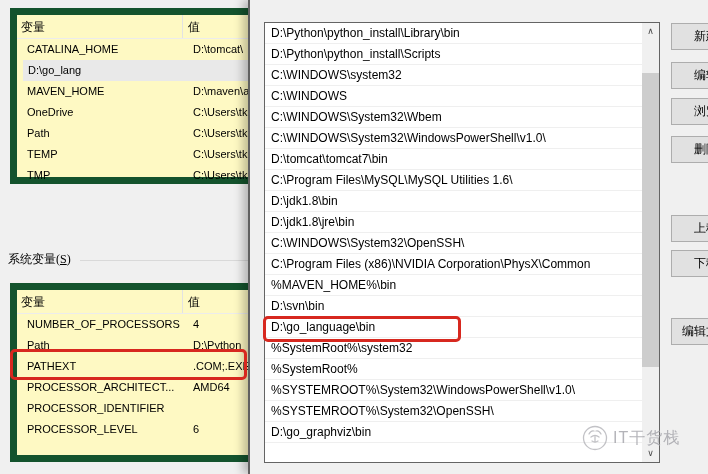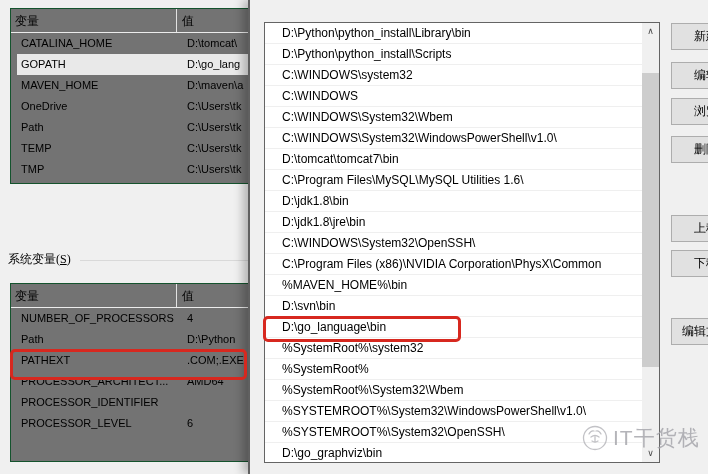--- a/index.html
+++ b/index.html
@@ -5,21 +5,21 @@
   :root { --red:#d7281f; --sel:#e9e9e9; }
   * { box-sizing:border-box; margin:0; padding:0; }
   html,body { width:708px; height:474px; }
   body {
     position:relative; overflow:hidden; background:#f0f0f0;
     font-family:"Liberation Sans", sans-serif; color:#000;
   }
 
   
   .left-pane { position:absolute; left:0; top:0; width:248px; height:474px; background:#f0f0f0; overflow:hidden; }
-  .table { position:absolute; background:#737373; border:1px solid #14532d; }
+  .table { position:absolute; background:#fef9c3; border:7px solid #14532d; }
   .t1 { left:10px; top:8px;   width:260px; height:176px; }
   .t2 { left:10px; top:283px; width:260px; height:179px; }
   .thead { display:flex; height:24px; line-height:24px; font-size:12px; border-bottom:1px solid #ececec; }
   .trow  { display:flex; height:21px; line-height:21px; font-size:11px; white-space:nowrap;margin-left:6px; }
   .c1 { width:165px; padding-left:4px; overflow:hidden; }
   .c2 { flex:1; padding-left:5px; overflow:hidden; }
   .thead .c2 { border-left:1px solid #e2e2e2; }
   .trow.sel { background:var(--sel); }
   .grouplabel { position:absolute; left:8px; top:251px; font-size:12px;font-family:Liberation Serif, serif; }
   .mn { text-decoration:underline; }
@@ -28,61 +28,60 @@
   
   .redbox { position:absolute; border:3px solid var(--red); border-radius:5px; pointer-events:none; z-index:4; }
   .rb-path { left:10px; top:349px; width:237px; height:31px; }
   .rb-go   { left:13px; top:316px; width:198px; height:26px; }
 
   
   .mid { position:absolute; left:248px; top:0; width:460px; height:474px; background:#f0f0f0;
          border-left:2px solid #606060; box-shadow:-5px 0 9px rgba(0,0,0,.25); }
   .listbox { position:absolute; left:14px; top:22px; width:396px; height:441px; background:#fff; border:1px solid #646464; }
   .rows { position:absolute; left:0; top:0; right:17px; bottom:0; overflow:hidden; }
-  .lrow { height:21px; line-height:20px; padding-left:17px; font-size:12px; border-bottom:1px solid #efefef;
+  .lrow { height:21px; line-height:20px; padding-left:6px; font-size:12px; border-bottom:1px solid #efefef;
           white-space:nowrap; overflow:hidden; }
   .scrollbar { position:absolute; top:0; right:0; width:17px; height:100%; background:#f0f0f0; }
   .sb-up,.sb-down { position:absolute; left:0; width:100%; height:17px; text-align:center;
                     font-size:9px; line-height:17px; color:#4a4a4a; cursor:default; }
   .sb-up { top:0; } .sb-down { bottom:0; }
   .sb-thumb { position:absolute; left:0; top:50px; width:100%; height:294px; background:#cdcdcd; }
 
   
   .btncol { position:absolute; left:421px; top:0; width:90px; height:100%; }
   .wbtn { position:absolute; left:0; width:70px; height:27px; background:#e1e1e1; border:1px solid #adadad;
           font-family:inherit; font-size:12px; color:#000; padding:0; white-space:nowrap; overflow:hidden; }
   .wbtn:nth-child(1){ top:23px; }  .wbtn:nth-child(2){ top:62px; }
   .wbtn:nth-child(3){ top:98px; }  .wbtn:nth-child(4){ top:136px; }
   .wbtn:nth-child(5){ top:215px; } .wbtn:nth-child(6){ top:250px; }
   .wbtn:nth-child(7){ top:318px; }
 
   
   .watermark { position:absolute; left:580px; top:423px; display:flex; align-items:center; gap:3px;
                z-index:6; pointer-events:none; opacity:.8; }
   .watermark svg { display:block; }
-  .wm-text { font-size:21px; color:#a2a2a8; letter-spacing:1px; }
+  .wm-text { font-size:16px; color:#a2a2a8; letter-spacing:1px; }
 </style>
 </head>
 <body>
 
 <div class="left-pane">
 
   <div class="table t1">
     <div class="thead">
       <span class="c1">变量</span>
       <span class="c2">值</span>
     </div>
     <div>
 
     <div class="trow">
         <span class="c1">CATALINA_HOME</span>
         <span class="c2">D:\tomcat\</span>
       </div>
         <div class="trow sel">
-        <span class="c1">GOPATH</span>
         <span class="c2">D:\go_lang</span>
       </div>
         <div class="trow">
         <span class="c1">MAVEN_HOME</span>
         <span class="c2">D:\maven\a</span>
       </div>
         <div class="trow">
         <span class="c1">OneDrive</span>
         <span class="c2">C:\Users\tk</span>
       </div>
@@ -155,21 +154,20 @@
         <div class="lrow">C:\Program Files\MySQL\MySQL Utilities 1.6\</div>
         <div class="lrow">D:\jdk1.8\bin</div>
         <div class="lrow">D:\jdk1.8\jre\bin</div>
         <div class="lrow">C:\WINDOWS\System32\OpenSSH\</div>
         <div class="lrow">C:\Program Files (x86)\NVIDIA Corporation\PhysX\Common</div>
         <div class="lrow">%MAVEN_HOME%\bin</div>
         <div class="lrow">D:\svn\bin</div>
         <div class="lrow">D:\go_language\bin</div>
         <div class="lrow">%SystemRoot%\system32</div>
         <div class="lrow">%SystemRoot%</div>
-        <div class="lrow">%SystemRoot%\System32\Wbem</div>
         <div class="lrow">%SYSTEMROOT%\System32\WindowsPowerShell\v1.0\</div>
         <div class="lrow">%SYSTEMROOT%\System32\OpenSSH\</div>
         <div class="lrow">D:\go_graphviz\bin</div>
       </div>
     <div class="scrollbar">
       <div class="sb-up">∧</div>
       <div class="sb-thumb"></div>
       <div class="sb-down">∨</div>
     </div>
   </div>

